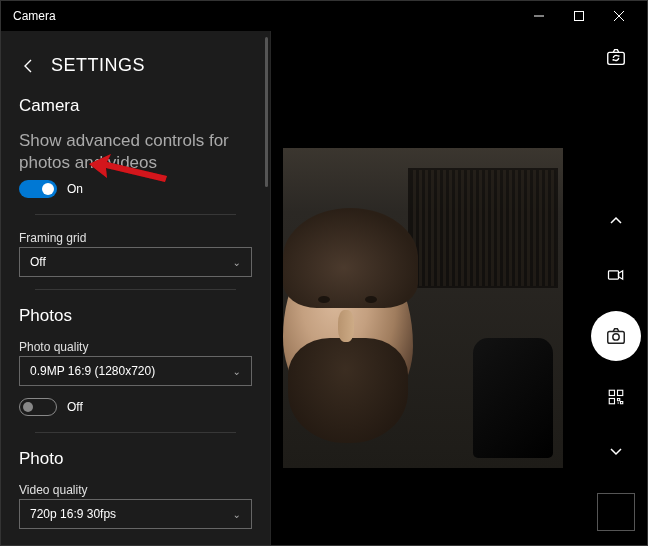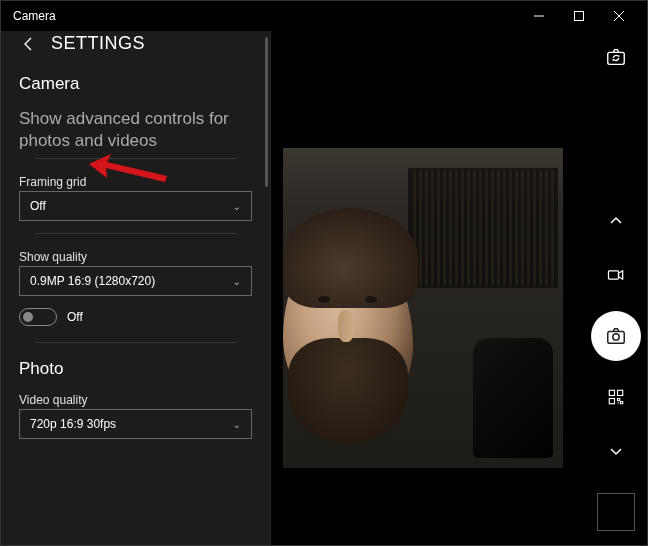--- a/index.html
+++ b/index.html
@@ -5,21 +5,21 @@
   * { box-sizing: border-box; margin: 0; padding: 0; font-family: "Segoe UI", Arial, sans-serif; }
   body { width: 648px; height: 546px; background: #000; overflow: hidden; position: relative; border: 1px solid #333; }
   
   .titlebar { height: 30px; display: flex; align-items: center; color: #fff; font-size: 12px; padding: 0 8px; }
   .titlebar .title { flex: 1; padding-left: 4px; }
   .titlebar .win-controls { display: flex; }
   .titlebar .win-btn { width: 40px; height: 30px; display: flex; align-items: center; justify-content: center; color: #fff; }
   
   .content { position: absolute; top: 30px; left: 0; right: 0; bottom: 0; display: flex; }
   
-  .settings-panel { width: 270px; background: rgba(30,30,30,0.95); color: #fff; padding: 2px 18px 10px 18px; overflow-y: hidden; position: relative; border-right: 1px solid rgba(255,255,255,0.05); }
+  .settings-panel { width: 270px; background: rgba(30,30,30,0.95); color: #fff; padding: 24px 18px 10px 18px; overflow-y: hidden; position: relative; border-right: 1px solid rgba(255,255,255,0.05); }
   .settings-header { display: flex; align-items: center; gap: 12px; margin-bottom: 20px; }
   .back-btn { width: 20px; height: 20px; display: flex; align-items: center; justify-content: center; color: #fff; }
   .settings-title { font-size: 18px; font-weight: 300; letter-spacing: 0.5px; }
   
   .section-head { font-size: 17px; font-weight: 300; margin-bottom: 14px; margin-top: 6px; }
   .setting-label { font-size: 12px; color: #e0e0e0; margin-bottom: 2px; }
   .setting-sub { font-size: 17px; color: #aaa; margin-bottom: 6px; line-height: 1.3; }
   
   .toggle-row { display: flex; align-items: center; gap: 10px; margin-bottom: 16px; }
   .toggle { width: 38px; height: 18px; border-radius: 9px; position: relative; }
@@ -91,30 +91,37 @@
       <div class="back-btn">
         <svg width="18" height="18" viewBox="0 0 18 18">
             <path d="M11 3 L5 9 L11 15" fill="none" stroke="#fff" stroke-width="1.4"></path>
           </svg>
       </div>
       <div class="settings-title">SETTINGS</div>
     </div>
 
     <div class="section-head">Camera</div>
     <div class="setting-sub">Show advanced controls for photos and videos</div>
+    <div class="toggle-row">
+      <div class="toggle on">
+          <div class="knob"></div>
+        </div>
+      <div class="toggle-label">On</div>
+    </div>
     <div class="divider"></div>
 
     <div class="setting-label">Framing grid</div>
     <div class="select-box">
       <span>Off</span>
       <span class="chevron">⌄</span>
     </div>
     <div class="divider"></div>
 
-    <div class="setting-label">Show quality</div>
+    <div class="section-head">Photos</div>
+    <div class="setting-label">Photo quality</div>
     <div class="select-box">
       <span>0.9MP 16:9 (1280x720)</span>
       <span class="chevron">⌄</span>
     </div>
     <div class="toggle-row">
       <div class="toggle off">
           <div class="knob"></div>
         </div>
       <div class="toggle-label">Off</div>
     </div>

